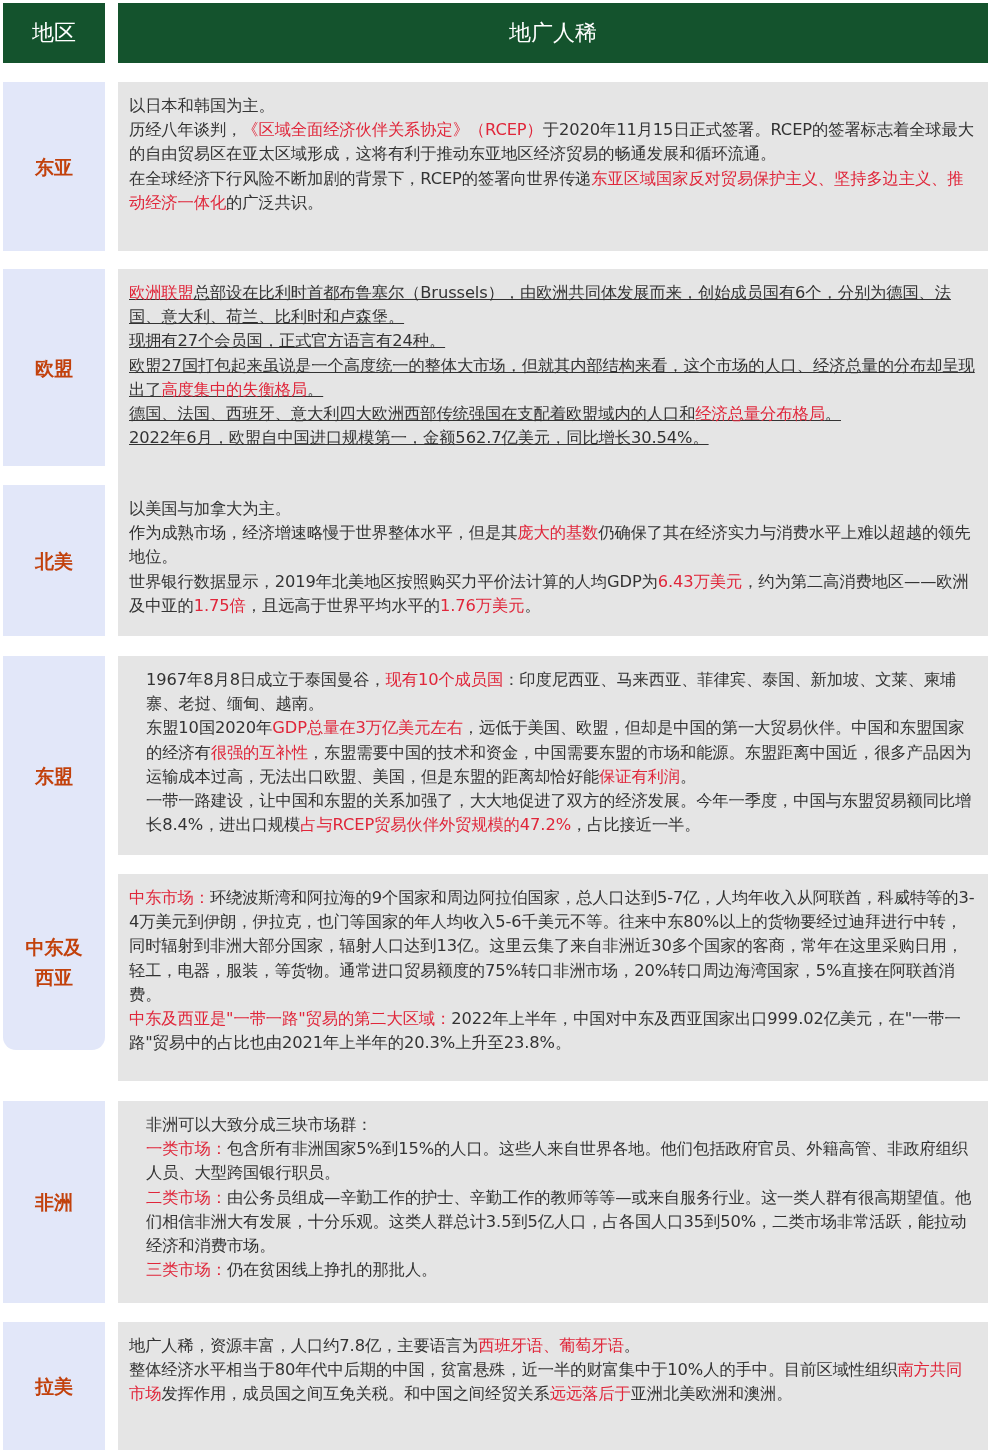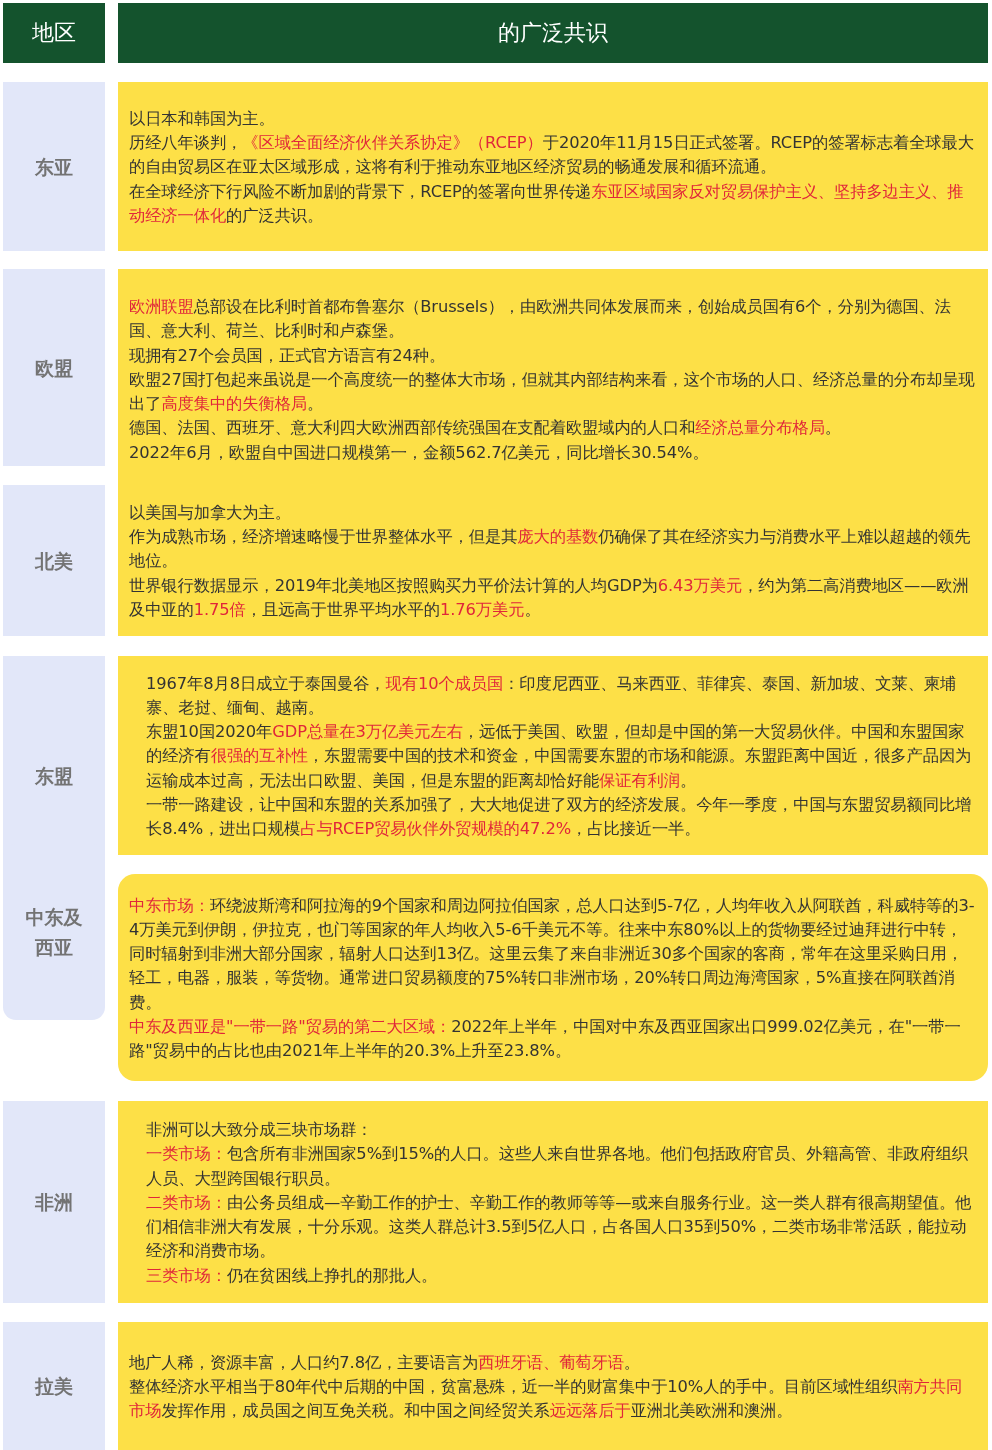--- a/index.html
+++ b/index.html
@@ -4,52 +4,52 @@
 <style>
   html, body { margin:0; padding:0; background:#ffffff; }
   body { width:992px; height:1450px; position:relative; overflow:hidden;
          font-family:"DejaVu Sans","Liberation Sans",sans-serif; }
   .hdr { position:absolute; top:3px; height:60px; background:#14532d; color:#ffffff;
          display:flex; align-items:center; justify-content:center; font-size:22px; }
   .hdr-left { left:3px; width:102px; }
   .hdr-right { left:118px; width:870px; }
   .row-left { position:absolute; left:3px; width:102px; background:#E2E7F9;
               display:flex; align-items:center; justify-content:center; text-align:center;
-              font-size:19px; font-weight:bold; color:#737373; line-height:30px; }
-  .row-right { position:absolute; left:118px; width:870px; background:#fde047;
+              font-size:19px; font-weight:bold; color:#c2410c; line-height:30px; }
+  .row-right { position:absolute; left:118px; width:870px; background:#e5e5e5;
                box-sizing:border-box; padding:12px 12px 10px 11px;
-               display:flex; flex-direction:column; justify-content:center;
+               display:flex; flex-direction:column; 
                font-size:16.3px; color:#333333; line-height:24.2px; letter-spacing:-0.1px; }
   .para { margin:0; }
   .hl { color:#E0263A; }
 </style>
 </head>
 <body>
 
 <div class="hdr hdr-left">
   <span>地区</span>
 </div>
 <div class="hdr hdr-right">
-  <span>的广泛共识</span>
+  <span>地广人稀</span>
 </div>
 
 <div id="rows">
   <div class="row-left" style="top: 82px; height: 169px;">
     <span>东亚</span>
   </div>
   <div class="row-right" style="top: 82px; height: 169px;">
       <p class="para"><span>以日本和韩国为主。</span></p>
       <p class="para"><span>历经八年谈判，</span><span class="hl">《区域全面经济伙伴关系协定》（RCEP）</span><span>于2020年11月15日正式签署。RCEP的签署标志着全球最大的自由贸易区在亚太区域形成，这将有利于推动东亚地区经济贸易的畅通发展和循环流通。</span></p>
       <p class="para"><span>在全球经济下行风险不断加剧的背景下，RCEP的签署向世界传递</span><span class="hl">东亚区域国家反对贸易保护主义、坚持多边主义、推动经济一体化</span><span>的广泛共识。</span></p>
     </div>
 
   <div class="row-left" style="top: 269px; height: 197px;">
     <span>欧盟</span>
   </div>
-  <div class="row-right" style="top: 269px; height: 220px;">
+  <div class="row-right" style="top: 269px; height: 220px; text-decoration: underline;">
       <p class="para"><span class="hl">欧洲联盟</span><span>总部设在比利时首都布鲁塞尔（Brussels），由欧洲共同体发展而来，创始成员国有6个，分别为德国、法国、意大利、荷兰、比利时和卢森堡。</span></p>
       <p class="para"><span>现拥有27个会员国，正式官方语言有24种。</span></p>
       <p class="para"><span>欧盟27国打包起来虽说是一个高度统一的整体大市场，但就其内部结构来看，这个市场的人口、经济总量的分布却呈现出了</span><span class="hl">高度集中的失衡格局</span><span>。</span></p>
       <p class="para"><span>德国、法国、西班牙、意大利四大欧洲西部传统强国在支配着欧盟域内的人口和</span><span class="hl">经济总量分布格局</span><span>。</span></p>
       <p class="para"><span>2022年6月，欧盟自中国进口规模第一，金额562.7亿美元，同比增长30.54%。</span></p>
     </div>
 
   <div class="row-left" style="top: 485px; height: 151px;">
     <span>北美</span>
   </div>
@@ -61,24 +61,24 @@
 
   <div class="row-left" style="top: 656px; height: 239px;">
     <span>东盟</span>
   </div>
   <div class="row-right" style="top: 656px; height: 199px; padding-left: 28px;">
       <p class="para"><span>1967年8月8日成立于泰国曼谷，</span><span class="hl">现有10个成员国</span><span>：印度尼西亚、马来西亚、菲律宾、泰国、新加坡、文莱、柬埔寨、老挝、缅甸、越南。</span></p>
       <p class="para"><span>东盟10国2020年</span><span class="hl">GDP总量在3万亿美元左右</span><span>，远低于美国、欧盟，但却是中国的第一大贸易伙伴。中国和东盟国家的经济有</span><span class="hl">很强的互补性</span><span>，东盟需要中国的技术和资金，中国需要东盟的市场和能源。东盟距离中国近，很多产品因为运输成本过高，无法出口欧盟、美国，但是东盟的距离却恰好能</span><span class="hl">保证有利润</span><span>。</span></p>
       <p class="para"><span>一带一路建设，让中国和东盟的关系加强了，大大地促进了双方的经济发展。今年一季度，中国与东盟贸易额同比增长8.4%，进出口规模</span><span class="hl">占与RCEP贸易伙伴外贸规模的47.2%</span><span>，占比接近一半。</span></p>
     </div>
 
-  <div class="row-left" style="top: 844px; height: 176px; border-radius: 13px;">
+  <div class="row-left" style="top: 874px; height: 176px; border-radius: 13px;">
     <span>中东及<br>西亚</span>
   </div>
-  <div class="row-right" style="top: 874px; height: 207px; border-radius: 17px;">
+  <div class="row-right" style="top: 874px; height: 207px;">
       <p class="para"><span class="hl">中东市场：</span><span>环绕波斯湾和阿拉海的9个国家和周边阿拉伯国家，总人口达到5-7亿，人均年收入从阿联酋，科威特等的3-4万美元到伊朗，伊拉克，也门等国家的年人均收入5-6千美元不等。往来中东80%以上的货物要经过迪拜进行中转，同时辐射到非洲大部分国家，辐射人口达到13亿。这里云集了来自非洲近30多个国家的客商，常年在这里采购日用，轻工，电器，服装，等货物。通常进口贸易额度的75%转口非洲市场，20%转口周边海湾国家，5%直接在阿联酋消费。</span></p>
       <p class="para"><span class="hl">中东及西亚是"一带一路"贸易的第二大区域：</span><span>2022年上半年，中国对中东及西亚国家出口999.02亿美元，在"一带一路"贸易中的占比也由2021年上半年的20.3%上升至23.8%。</span></p>
     </div>
 
   <div class="row-left" style="top: 1101px; height: 202px;">
     <span>非洲</span>
   </div>
   <div class="row-right" style="top: 1101px; height: 202px; padding-left: 28px;">
       <p class="para"><span>非洲可以大致分成三块市场群：</span></p>
       <p class="para"><span class="hl">一类市场：</span><span>包含所有非洲国家5%到15%的人口。这些人来自世界各地。他们包括政府官员、外籍高管、非政府组织人员、大型跨国银行职员。</span></p>

